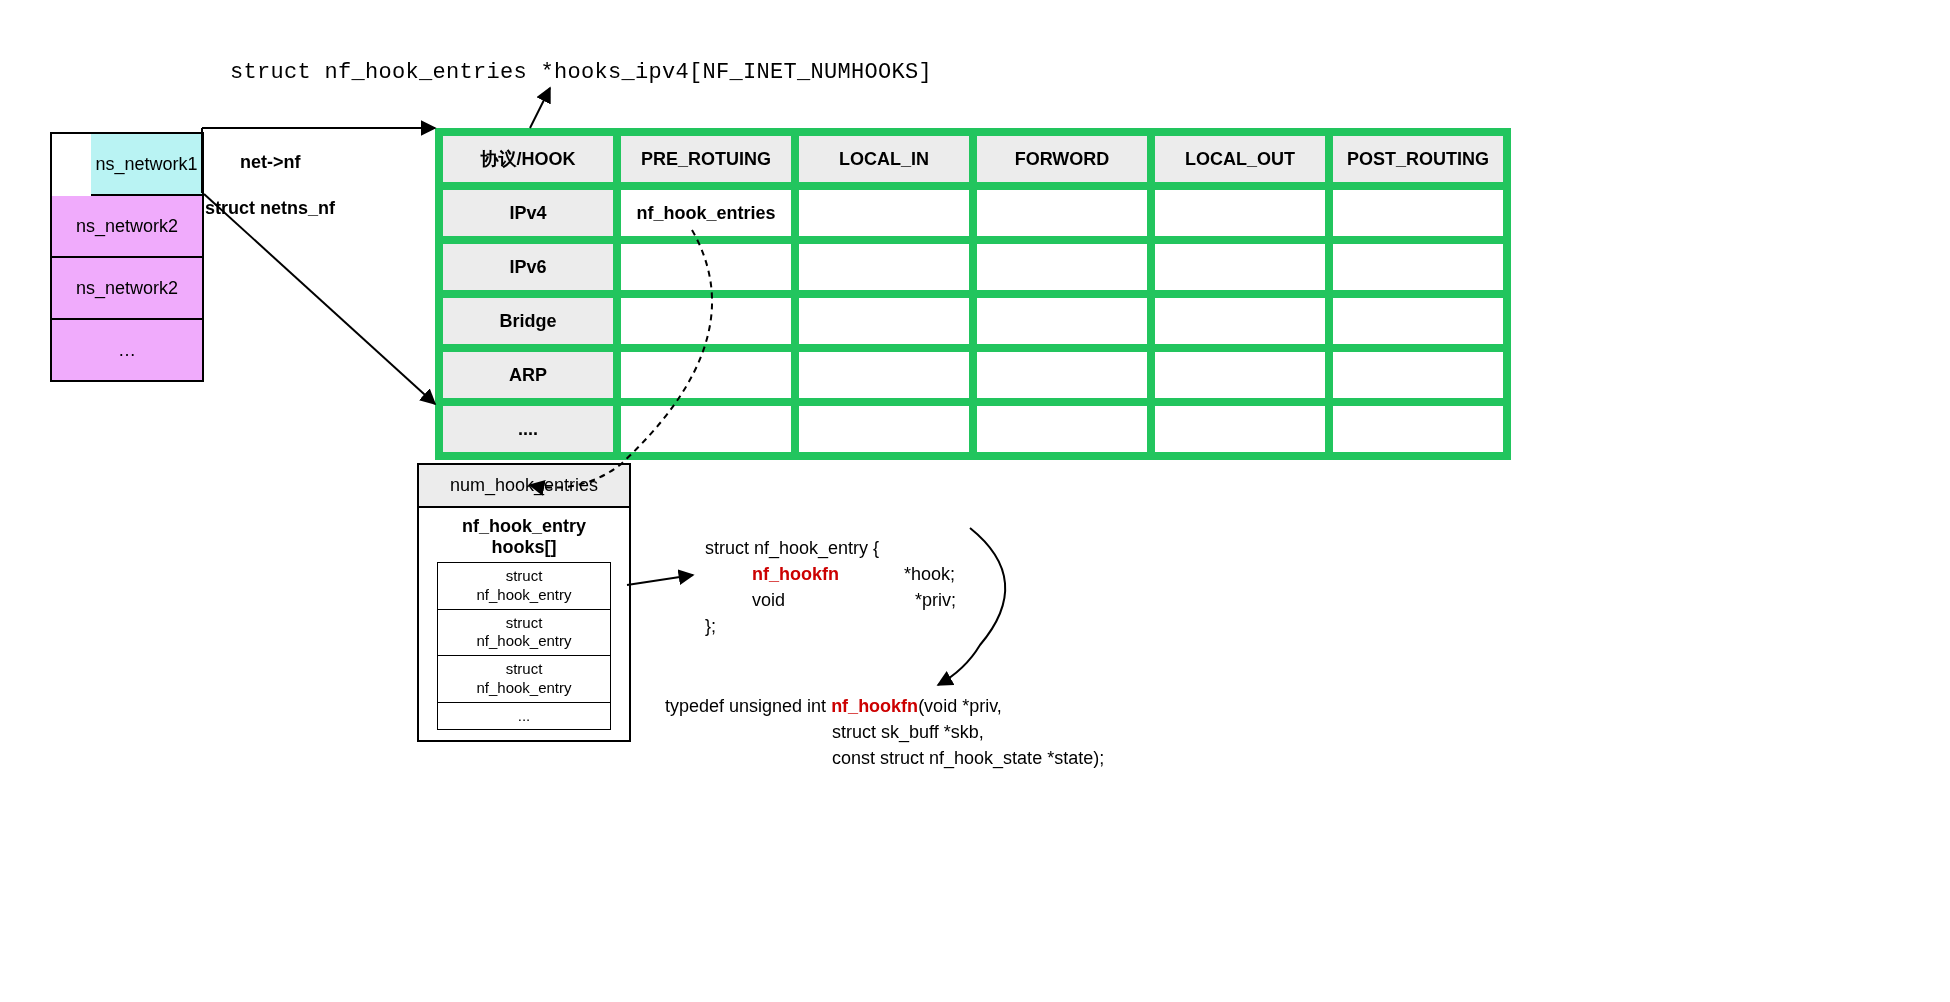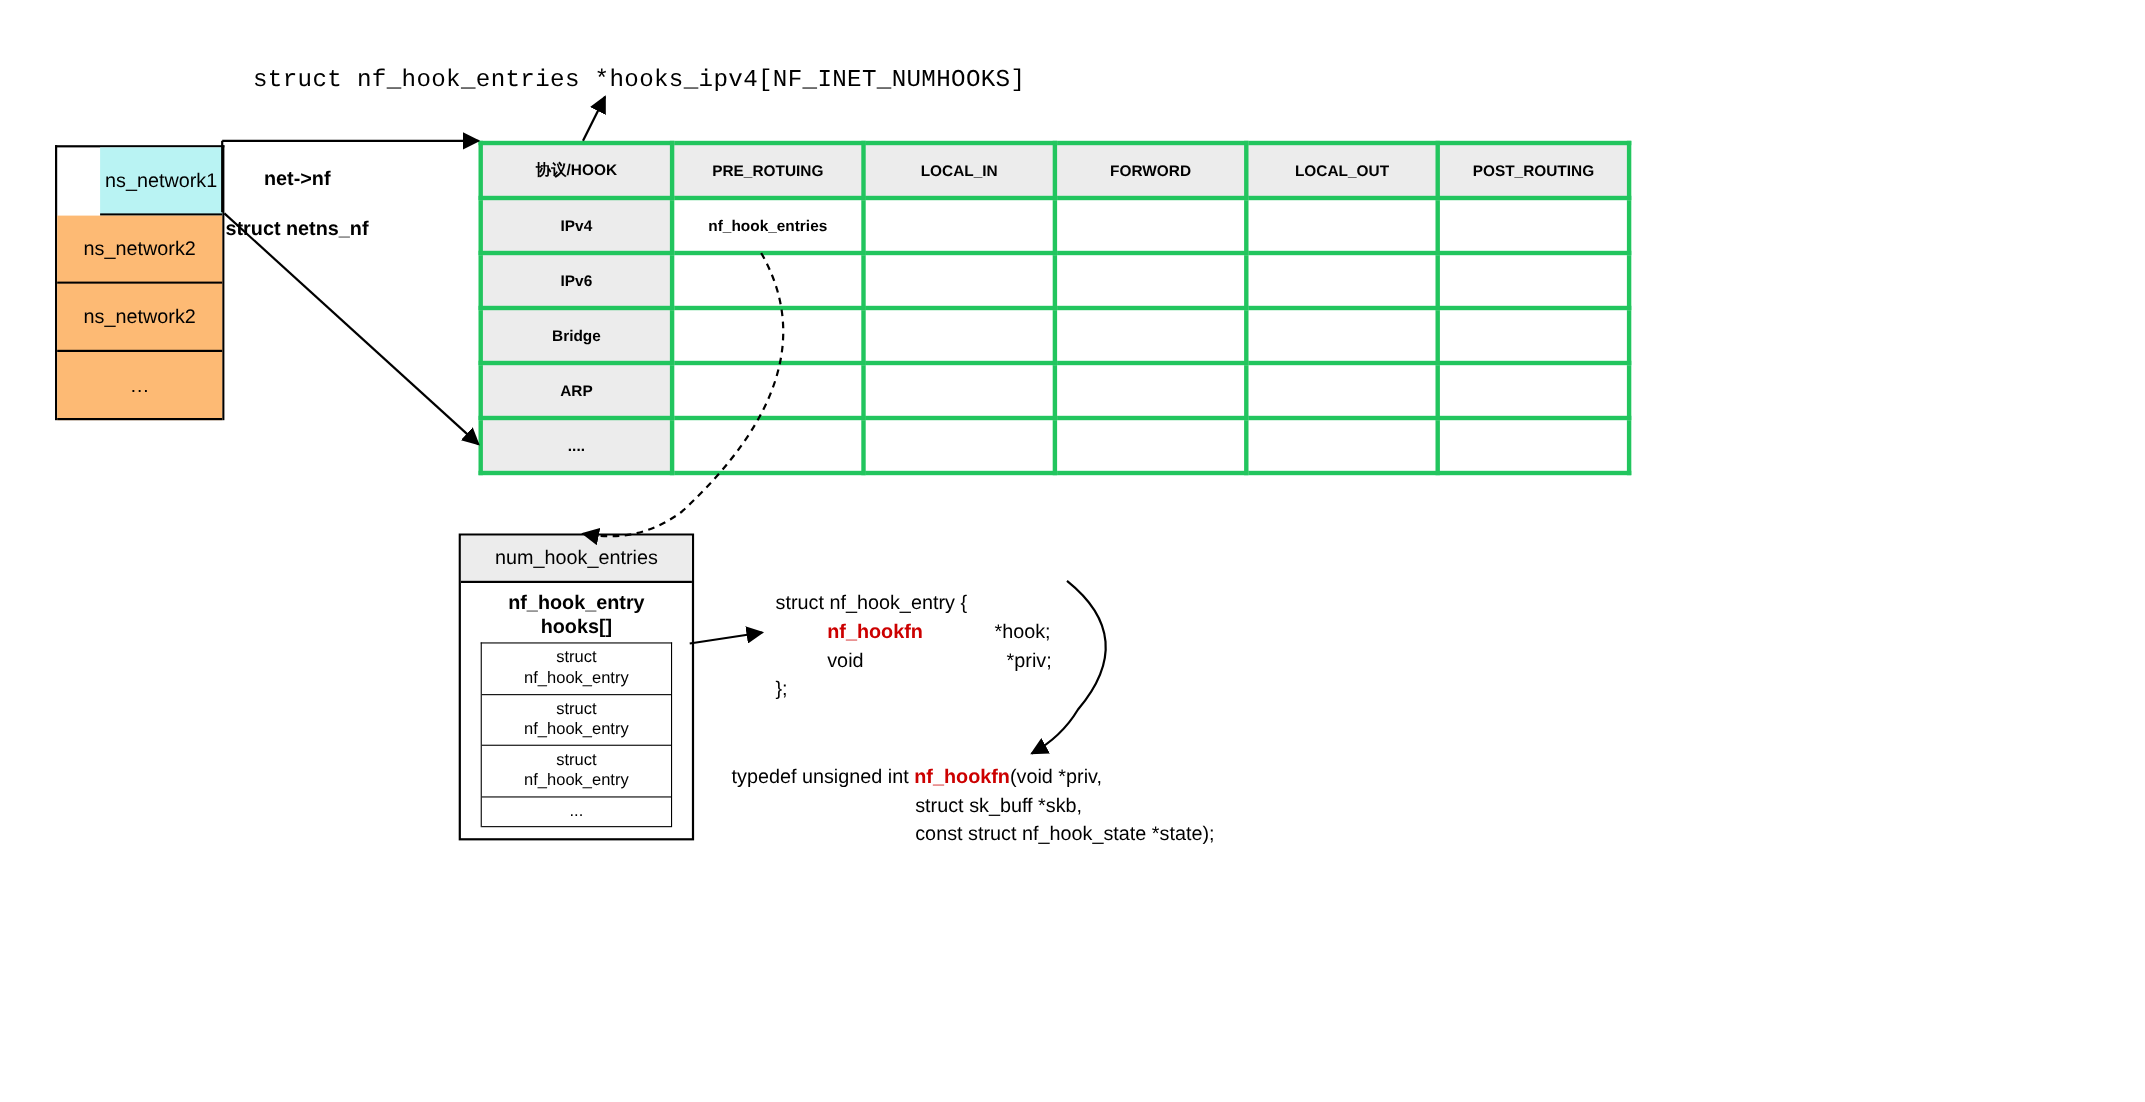--- a/index.html
+++ b/index.html
@@ -30,42 +30,42 @@
     border: 2px solid #000;
     border-bottom: none;
   }
   .ns-cell {
     height: 60px;
     border-bottom: 2px solid #000;
     display: flex;
     align-items: center;
     justify-content: center;
     font-size: 18px;
-    background: #fdba74;
+    background: #f0abfc;
   }
   .ns-cell.active {
     background: #b9f3f3;
     margin-left: 39px;
   }
   .label-text {
     position: absolute;
     font-weight: bold;
     font-size: 18px;
   }
   .hook-table {
     position: absolute;
     left: 415px;
     top: 108px;
     border-collapse: collapse;
   }
   .hook-table th, .hook-table td {
-    border: 4px solid #22c55e;
+    border: 8px solid #22c55e;
     height: 46px;
     text-align: center;
-    font-size: 14px;
+    font-size: 18px;
     font-weight: bold;
     padding: 0;
   }
   .hook-table th.first-col, .hook-table td.first-col {
     width: 170px;
     background: #ececec;
   }
   .hook-table th.col {
     width: 170px;
     background: #ececec;
@@ -196,21 +196,21 @@
         <td class="first-col">....</td>
         <td class="cell"></td>
         <td class="cell"></td>
         <td class="cell"></td>
         <td class="cell"></td>
         <td class="cell"></td>
       </tr>
     </tbody>
   </table>
 
-  <div class="entry-box" style="left:397px; top:465px; width:210px;">
+  <div class="entry-box" style="left:397px; top:443px; width:210px;">
     <div class="entry-header">num_hook_entries</div>
     <div class="entry-sub">nf_hook_entry hooks[]</div>
     <div class="inner-list">
       <div class="inner-item">struct<br>nf_hook_entry</div>
       <div class="inner-item">struct<br>nf_hook_entry</div>
       <div class="inner-item">struct<br>nf_hook_entry</div>
       <div class="inner-item">...</div>
     </div>
   </div>
 

